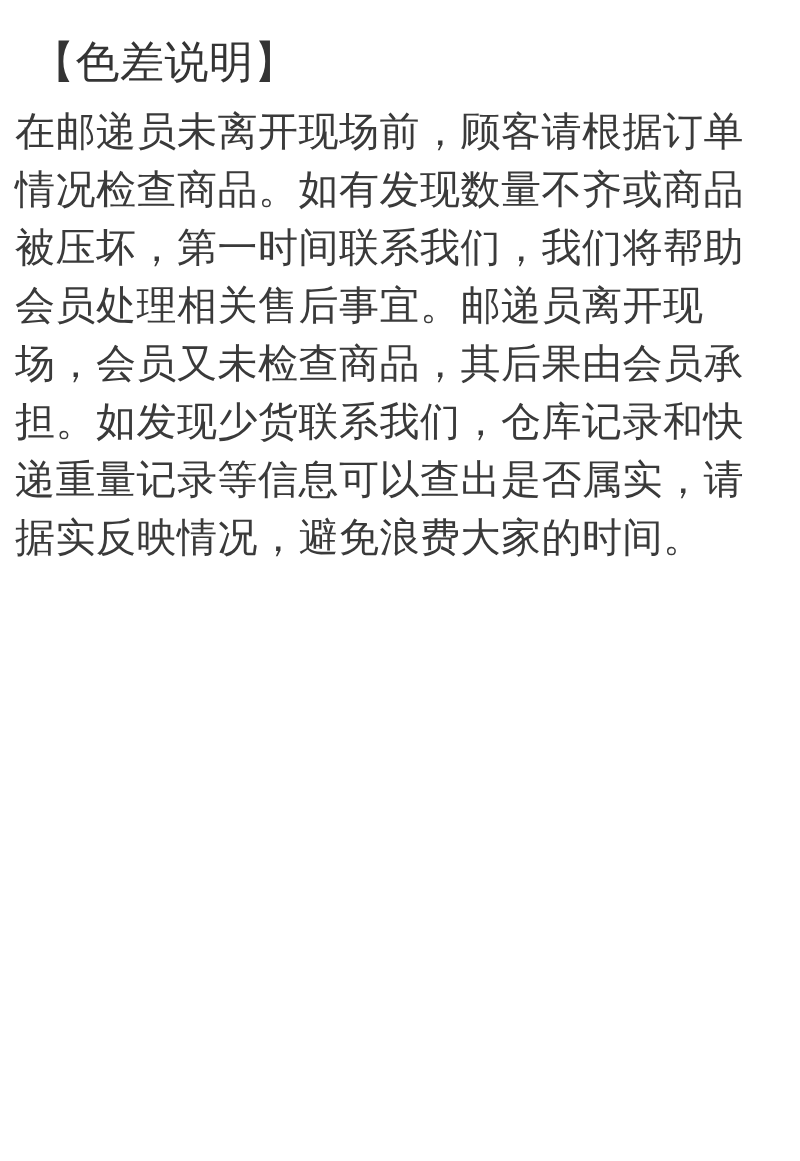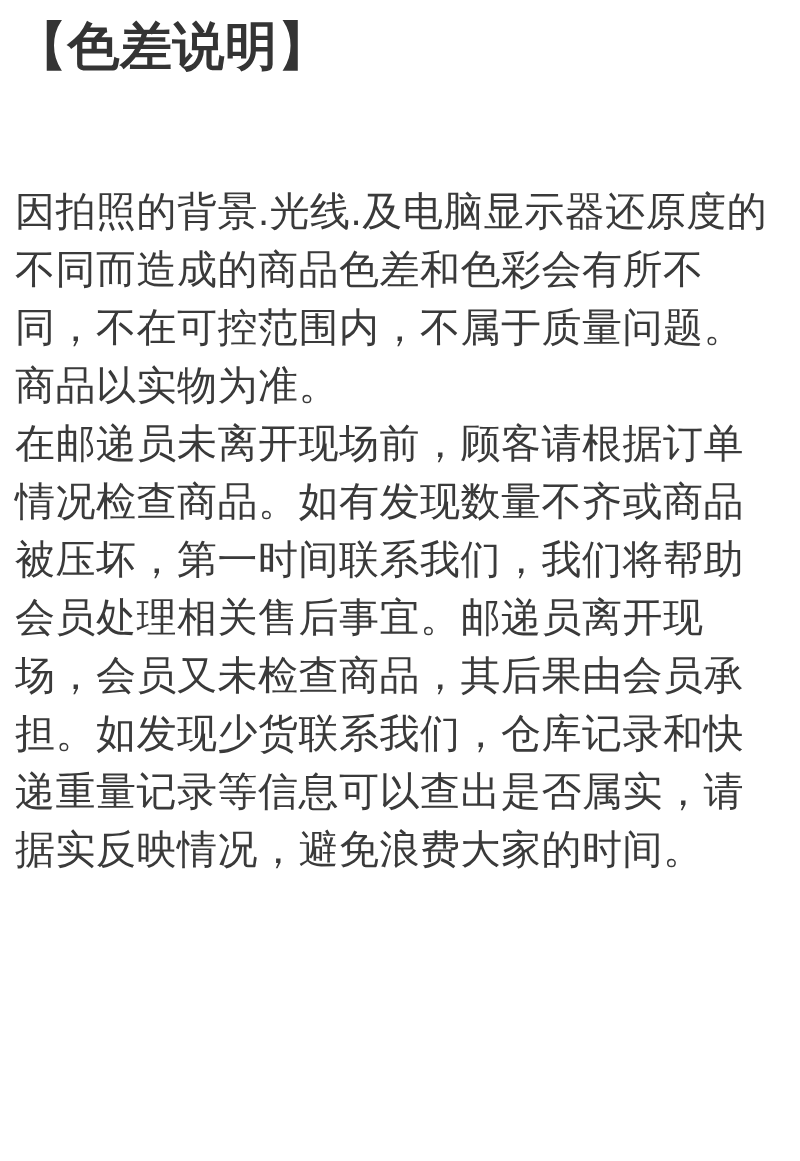--- a/index.html
+++ b/index.html
@@ -14,24 +14,24 @@
   }
   .doc {
     box-sizing: border-box;
     width: 800px;
     height: 1161px;
     padding: 22px 14px 0 15px;
     color: #3a3a3a;
     font-family: "Liberation Sans", "DejaVu Sans", sans-serif;
   }
   .section-heading {
-    margin: 0;
-    font-size: 52px;
+    margin: 16px;
+    font-size: 44px;
     line-height: 48px;
-    font-weight: 700;
+    font-weight: 400;
     letter-spacing: 0.5px;
     color: #343434;
   }
   .section-body {
     margin: 0;
     font-size: 40px;
     line-height: 58px;
     font-weight: 400;
     white-space: pre-line;
     letter-spacing: 0.5px;
@@ -45,24 +45,20 @@
   .section-body.second {
   }
 </style>
 </head>
 <body>
 
 <div class="doc">
 
   <section>
     <h2 class="section-heading first">【色差说明】</h2>
-    <p class="section-body first">因拍照的背景.光线.及电脑显示器还原度的
-不同而造成的商品色差和色彩会有所不
-同，不在可控范围内，不属于质量问题。
-商品以实物为准。</p>
   </section>
 
   <section>
     <p class="section-body second">在邮递员未离开现场前，顾客请根据订单
 情况检查商品。如有发现数量不齐或商品
 被压坏，第一时间联系我们，我们将帮助
 会员处理相关售后事宜。邮递员离开现
 场，会员又未检查商品，其后果由会员承
 担。如发现少货联系我们，仓库记录和快
 递重量记录等信息可以查出是否属实，请

